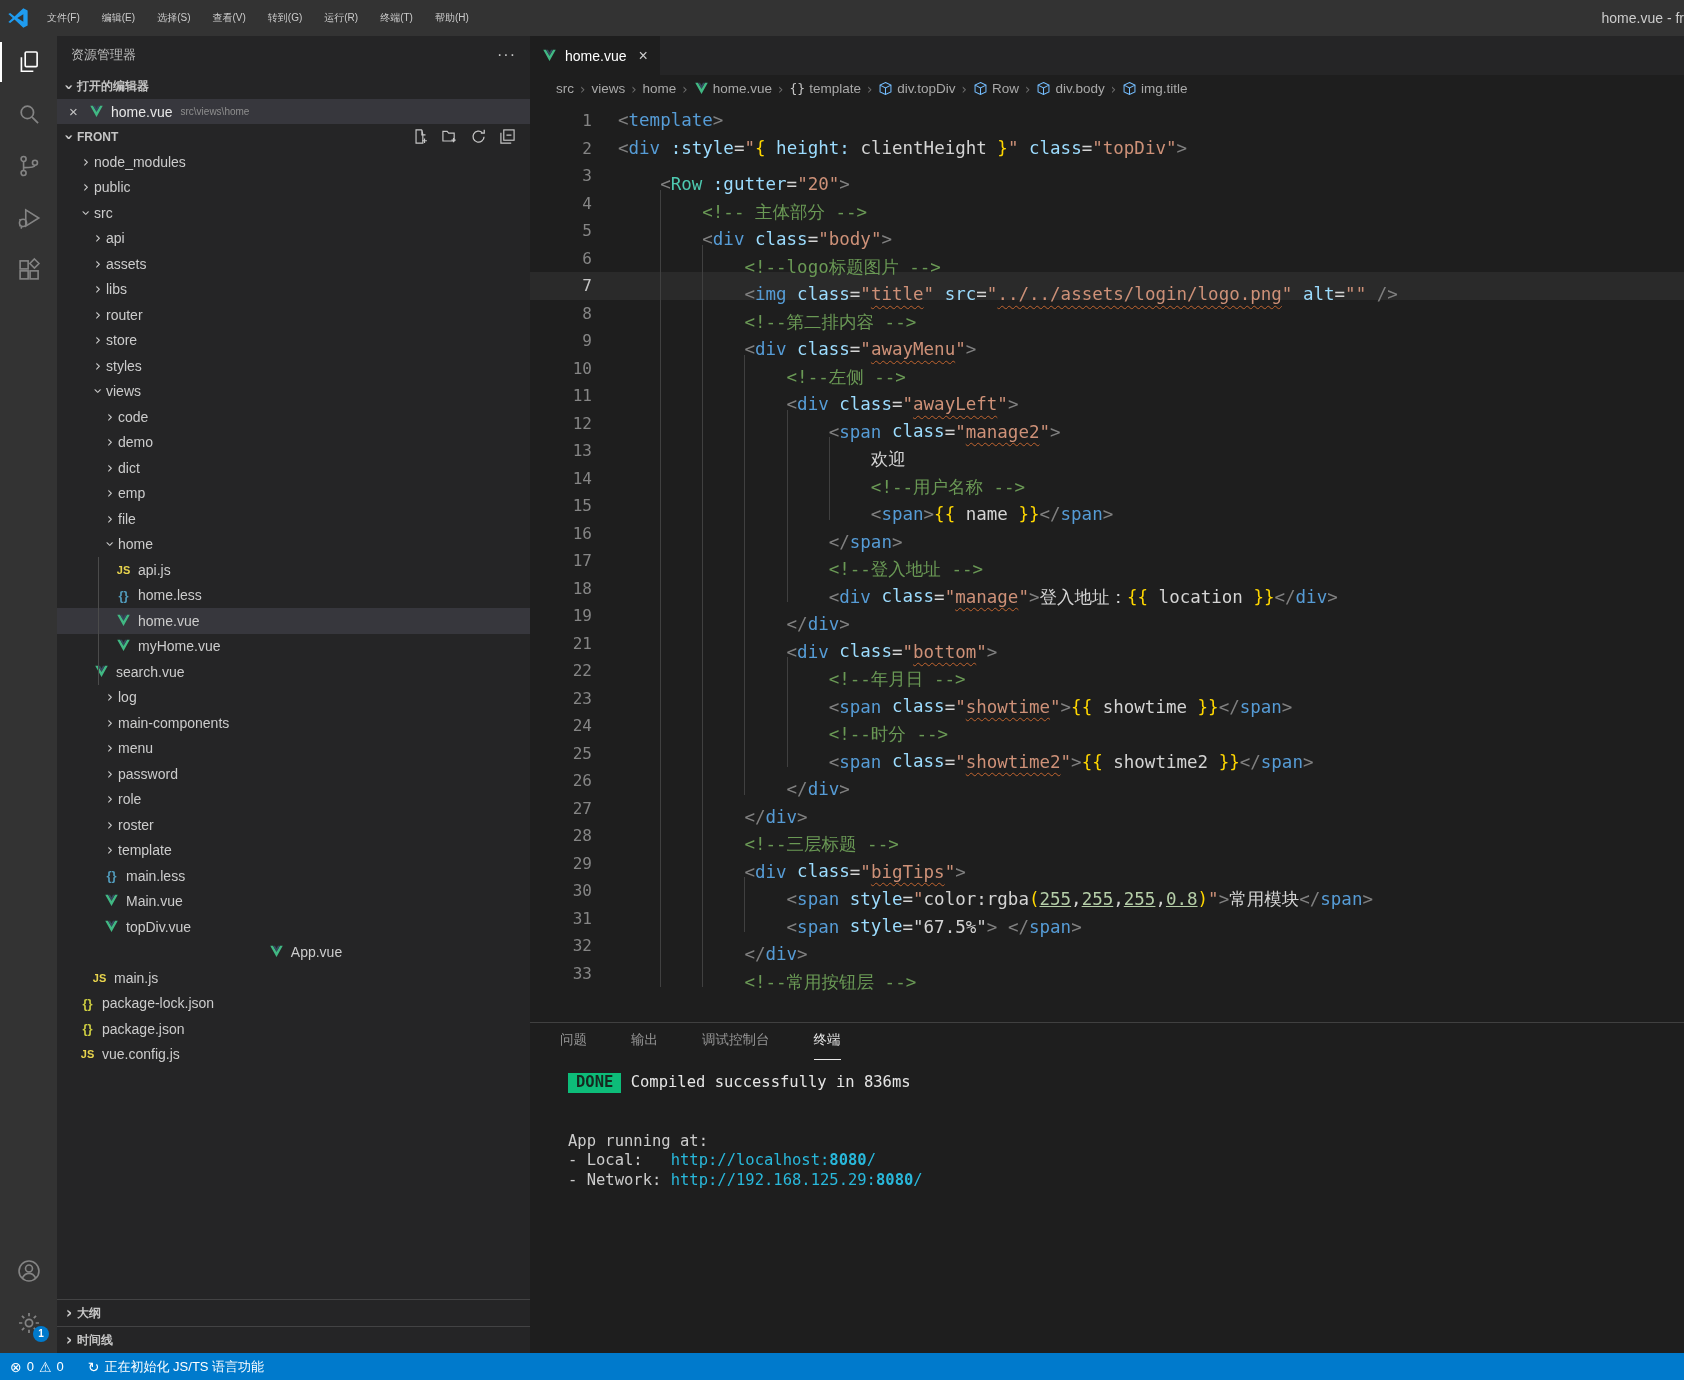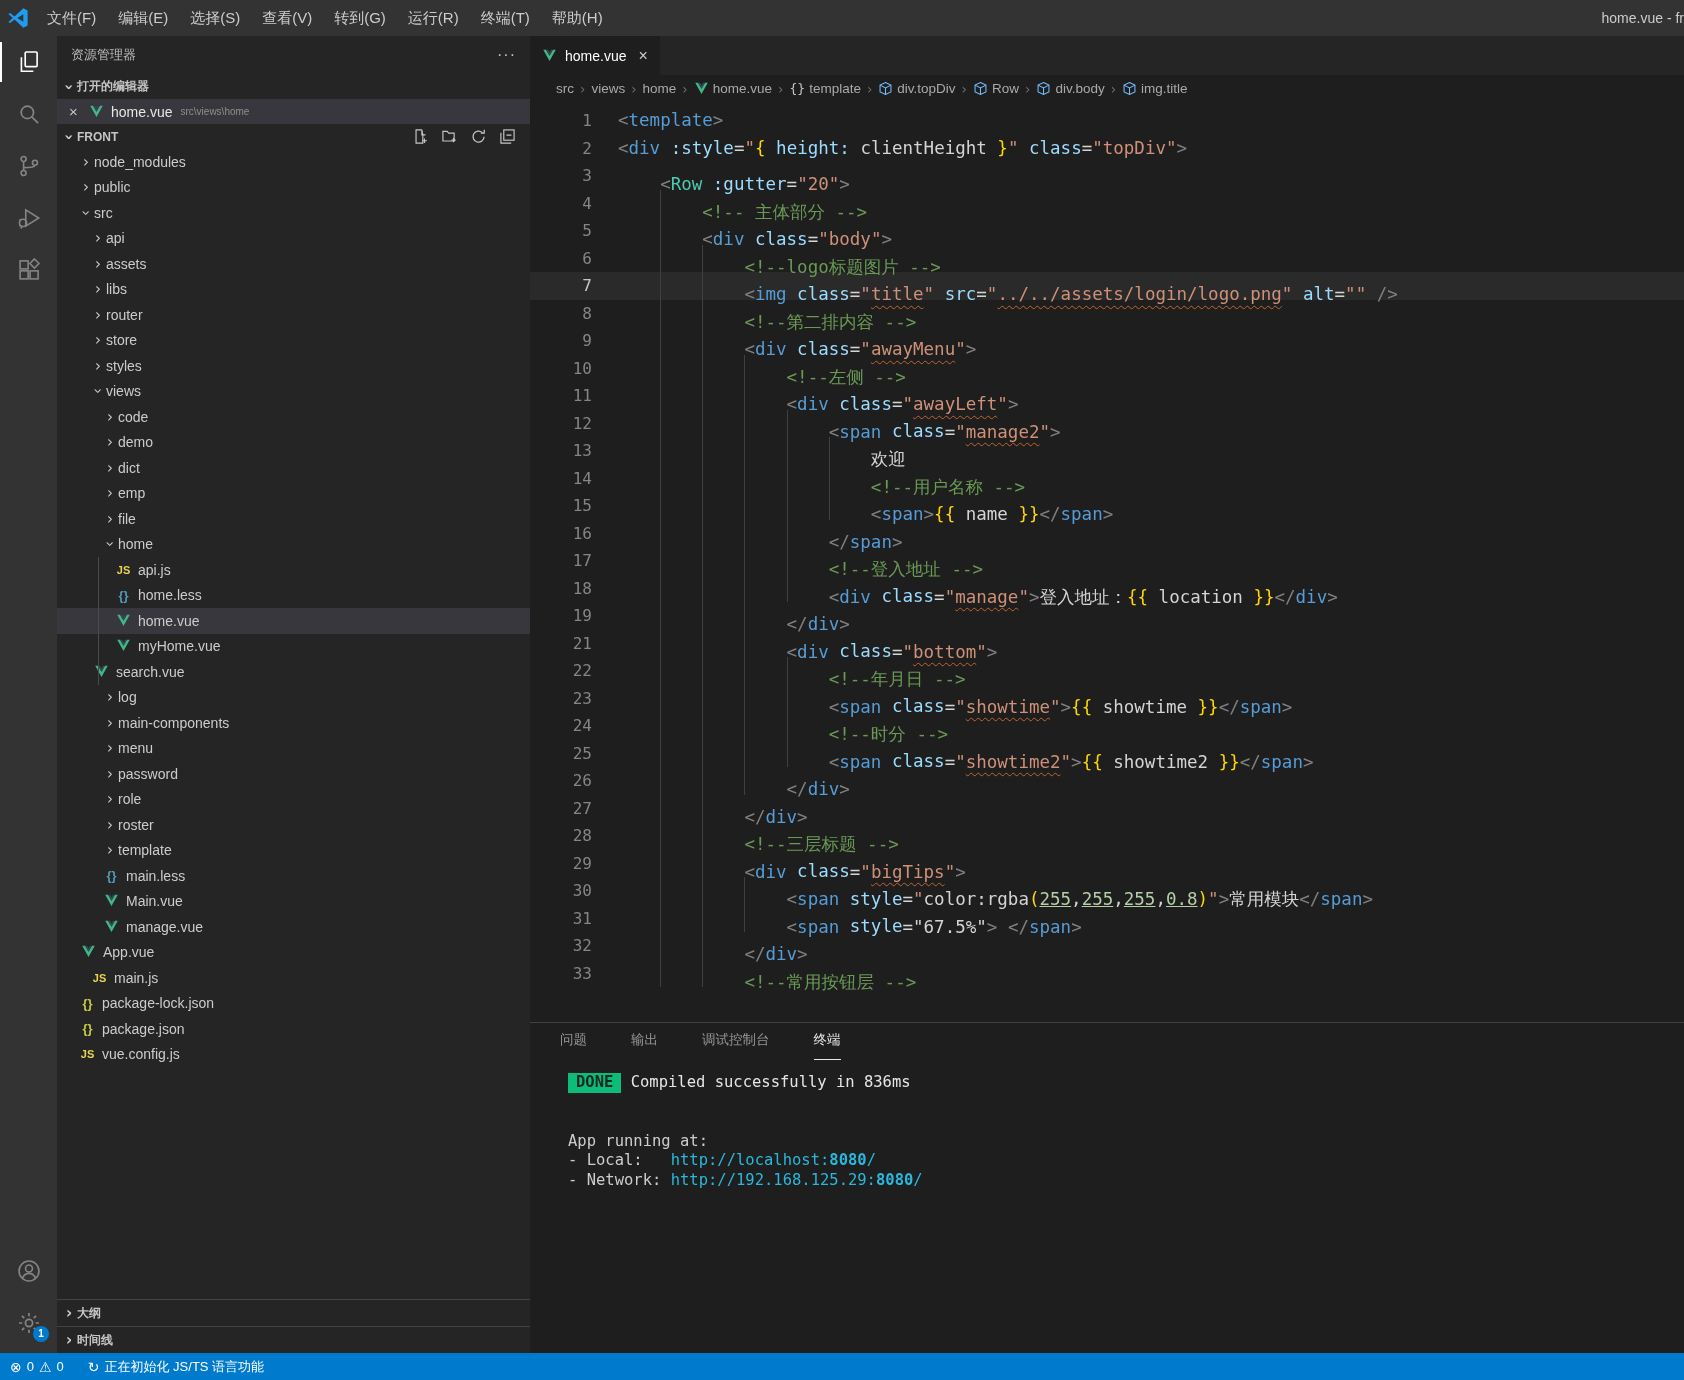--- a/index.html
+++ b/index.html
@@ -2,21 +2,21 @@
 <html><head>
 <meta charset="utf-8">
 <style>
   html,body{margin:0;padding:0;background:#000;}
   .app{position:relative;width:1684px;height:1380px;overflow:hidden;background:#1e1e1e;
        font-family:"Liberation Sans",sans-serif;color:#cccccc;-webkit-font-smoothing:antialiased;}
   
   .titlebar{position:absolute;left:0;top:0;width:1684px;height:36px;background:#333333;
             display:flex;align-items:center;z-index:5;}
   .vscode-logo{width:36px;display:flex;justify-content:center;align-items:center;flex:none;}
-  .menu-item{padding:0 11px;font-size:15px;color:#cccccc;line-height:36px;cursor:default;}
+  .menu-item{padding:0 11px;font-size:10px;color:#cccccc;line-height:36px;cursor:default;}
   .win-title{position:absolute;right:0;top:0;line-height:36px;font-size:14px;color:#cccccc;white-space:nowrap;}
   
   .activitybar{position:absolute;left:0;top:36px;width:57px;height:1317px;background:#333333;}
   .act-item{position:relative;width:57px;height:52px;display:flex;align-items:center;justify-content:center;
             color:#848484;cursor:pointer;}
   .act-item.active{color:#ffffff;}
   .act-item.active::before{content:"";position:absolute;left:0;top:6px;bottom:6px;width:2px;background:#ffffff;}
   .act-bottom{position:absolute;bottom:4px;left:0;width:57px;}
   .act-badge{position:absolute;right:8px;bottom:7px;min-width:16px;height:16px;border-radius:9px;
              background:#007acc;color:#fff;font-size:10px;line-height:16px;text-align:center;font-weight:bold;}
@@ -357,23 +357,23 @@
           </span>
           <span>Main.vue</span>
         </div>
         <div class="trow" style="padding-left: 45px;">
           <span class="ficon">
             <svg width="15" height="14" viewBox="0 0 24 22">
               <path fill="#41b883" d="M2 1h4.4L12 10.4 17.6 1H22L12 19Z"></path>
               <path fill="#35495e" d="M6.4 1h3.2L12 5.2 14.4 1h3.2L12 10.4Z"></path>
             </svg>
           </span>
-          <span>manage.vue</span>
-        </div>
-        <div class="trow" style="padding-left: 22px;">
+          <span>topDiv.vue</span>
+        </div>
+        <div class="trow" style="padding-left: 22px; justify-content: center;">
           <span class="ficon">
             <svg width="15" height="14" viewBox="0 0 24 22">
               <path fill="#41b883" d="M2 1h4.4L12 10.4 17.6 1H22L12 19Z"></path>
               <path fill="#35495e" d="M6.4 1h3.2L12 5.2 14.4 1h3.2L12 10.4Z"></path>
             </svg>
           </span>
           <span>App.vue</span>
         </div>
         <div class="trow" style="padding-left: 33px;">
           <span class="ficon ic-js">JS</span>

